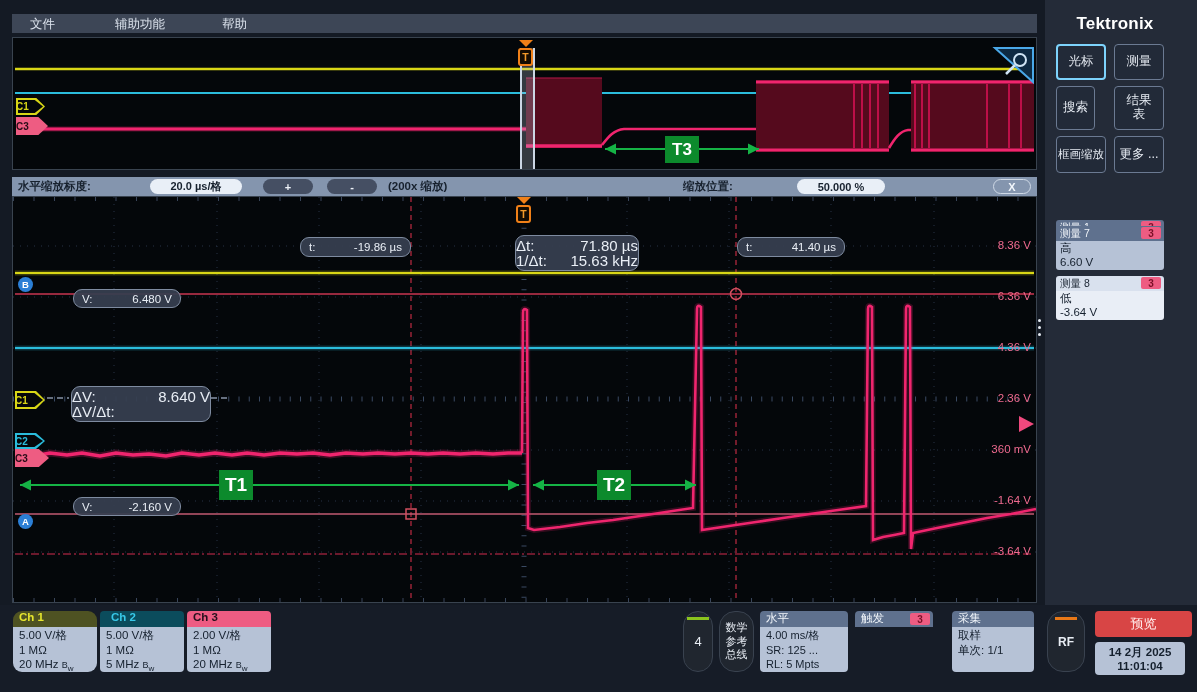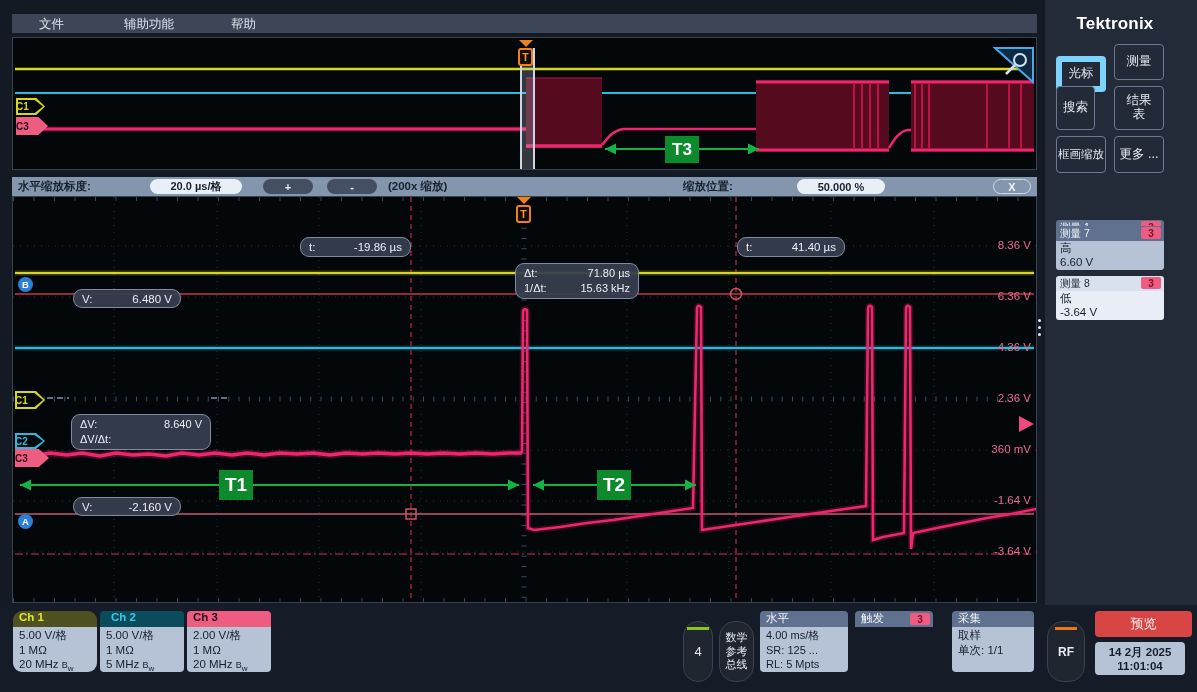--- a/index.html
+++ b/index.html
@@ -1,21 +1,21 @@
 <!DOCTYPE html>
 <html><head>
 <meta charset="utf-8">
 <style>
   * { margin:0; padding:0; box-sizing:border-box; font-family:"Liberation Sans",sans-serif; }
   html,body { background:#0d1119; }
   #app { position:relative; width:1197px; height:692px; background:#141a24; overflow:hidden; }
 
   
   .menubar { position:absolute; left:12px; top:14px; width:1025px; height:19px; background:#3d4656; }
-  .menubar span { position:absolute; top:2px; font-size:12.5px; color:#dde4ee; cursor:default;margin-left:9px; }
+  .menubar span { position:absolute; top:2px; font-size:12.5px; color:#dde4ee; cursor:default; }
 
   
   .plot { position:absolute; background:#04070a; border:1px solid #39434f; }
   #overview { left:12px; top:37px; width:1025px; height:133px; }
   #mainview { left:12px; top:196px; width:1025px; height:407px; }
   .plot svg { position:absolute; left:0; top:0; }
 
   
   .zoombar { position:absolute; left:12px; top:177px; width:1025px; height:19px; background:#8495ae; }
   .zoombar .lbl { position:absolute; top:2px; font-size:11.5px; font-weight:bold; color:#17212e; }
@@ -23,21 +23,21 @@
           display:flex; align-items:center; justify-content:center; }
   .pill.light { background:#e9eff7; color:#17212e; }
   .pill.dark  { background:#454f63; color:#eef2f8; }
   .pill.ghost { background:transparent; border:1px solid #cfd9e6; color:#f2f6fb; }
 
   
   .ro { position:absolute; background:rgba(54,63,80,.94); border:1px solid #7e8ba0; border-radius:9px;
         color:#e9eef5; font-size:11.5px; padding:1px 8px; display:flex; align-items:center; gap:10px; }
   .ro .v { margin-left:auto; }
   .ro2 { position:absolute; background:rgba(54,63,80,.94); border:1px solid #7e8ba0; border-radius:9px;
-         color:#e9eef5; font-size:11px; padding:2px 8px; line-height:15px;margin-top:28px; }
+         color:#e9eef5; font-size:15px; padding:2px 0; line-height:15px; }
   .ro2 .row { display:flex; gap:8px; }
   .ro2 .row .v { margin-left:auto; }
 
   
   .cmark { position:absolute; width:15px; height:15px; border-radius:50%; background:#2b7fd6; color:#fff;
            font-size:9.5px; font-weight:bold; display:flex; align-items:center; justify-content:center; }
   .chev { position:absolute; clip-path:polygon(0 0,70% 0,100% 50%,70% 100%,0 100%); }
   .chev .inner { position:absolute; inset:2px; clip-path:polygon(0 0,67% 0,100% 50%,67% 100%,0 100%); background:#04070a; }
   .chev .txt { position:absolute; inset:0; display:flex; align-items:center; padding-left:0;
                font-size:10px; font-weight:bold; }
@@ -54,38 +54,38 @@
   
   .dots { position:absolute; left:1038px; top:319px; display:flex; flex-direction:column; gap:4px; }
   .dots i { width:3px; height:3px; border-radius:50%; background:#e7ecf3; }
 
   
   #sidebar { position:absolute; left:1045px; top:0; width:152px; height:605px; background:#242b38; }
   .logo { position:absolute; left:0; top:14px; width:140px; text-align:center; color:#fff;
           font-size:17px; font-weight:800; letter-spacing:.2px; }
   .sbtn { position:absolute; background:#222a38; border:1px solid #6b7a92; border-radius:4px; color:#e6ebf2;
           font-size:12.5px; display:flex; align-items:center; justify-content:center; text-align:center; line-height:1.1; }
-  .sbtn.active { border:6px solid #7dd3fc;margin-top:12px; }
+  .sbtn.active { border:2px solid #7dd3fc; }
   .sbtn .wrap2 { max-width:32px; }
   .mcard { position:absolute; left:11px; width:108px; height:44px; border-radius:3px; overflow:hidden; }
   .mcard .hd { position:relative; height:15px; background:#5f718e; color:#f0f4f9; font-size:10.5px;
                padding:1px 0 0 4px; }
   .mcard .bd { height:40px; background:#b6c2d6; color:#15202e; font-size:11.5px; line-height:14px; padding:0 0 0 4px; }
   .mcard.sel .hd { background:#d9e1ee; color:#1a2432; }
   .mcard.sel .bd { background:#e9eef6; }
   .badge3 { position:absolute; right:3px; top:1px; width:20px; height:12px; background:#ee5c82; color:#7c1028;
             border-radius:2px; font-size:10px; font-weight:bold; display:flex; align-items:center; justify-content:center; }
 
   
   #bottombar { position:absolute; left:0; top:605px; width:1197px; height:87px; background:#161c27; }
   .bcard { position:absolute; top:6px; height:61px; border-radius:4px; overflow:hidden; }
   .bcard .hd { position:relative; height:16px; font-size:11.5px; font-weight:bold; padding:0 0 0 6px; }
   .bcard .bd { background:#b6c2d6; color:#15202e; font-size:11.5px; line-height:14.5px; padding:1px 0 0 6px; height:45px; }
   .hd.slate { background:#5f718e; color:#f0f4f9; font-weight:normal; }
-  .darkbtn { position:absolute; top:16px; height:61px; background:#20262f; border:1px solid #39424f;
+  .darkbtn { position:absolute; top:6px; height:61px; background:#20262f; border:1px solid #39424f;
              border-radius:16px; color:#e8edf4; display:flex; flex-direction:column; align-items:center; justify-content:center; }
   .cline { position:absolute; top:5px; left:50%; transform:translateX(-50%); width:22px; height:3px; }
   .preview { position:absolute; left:1095px; top:6px; width:97px; height:26px; background:#d84545; color:#ffecec;
              border-radius:4px; font-size:13px; display:flex; align-items:center; justify-content:center; }
   .datebox { position:absolute; left:1095px; top:37px; width:90px; height:33px; background:#b6c2d6; color:#15202e;
              border-radius:4px; font-size:11.5px; font-weight:bold; line-height:14px;
              display:flex; flex-direction:column; align-items:center; justify-content:center; }
   .sub { font-size:8px; vertical-align:sub; }
   .bwb { font-size:9px; }
 </style>

